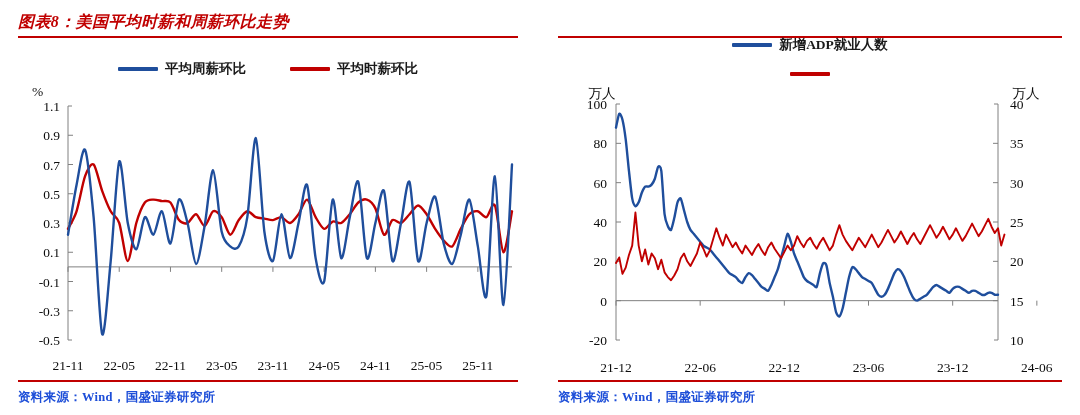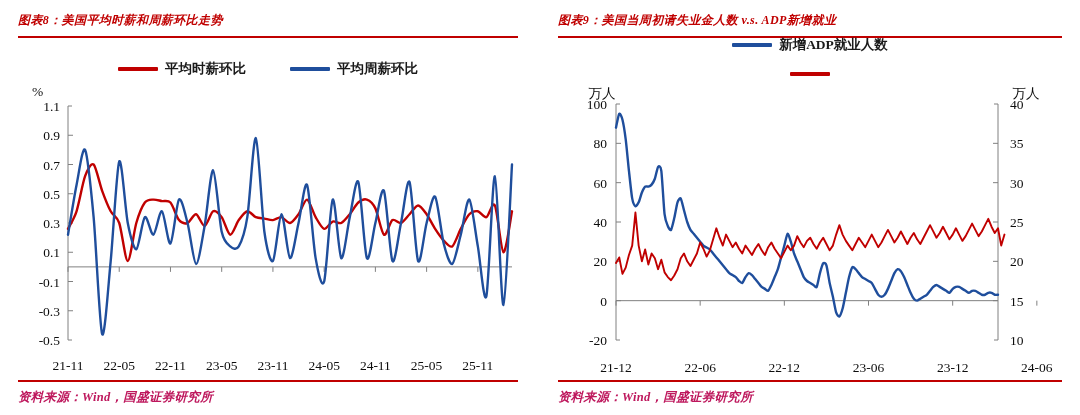--- a/index.html
+++ b/index.html
@@ -5,33 +5,33 @@
   html,body{margin:0;padding:0;background:#ffffff;}
   body{width:1080px;height:415px;font-family:"Liberation Serif",serif;overflow:hidden;}
   .page{position:relative;width:1080px;height:415px;display:flex;}
   .panel{position:relative;width:540px;height:415px;box-sizing:border-box;}
   .panel-inner{position:absolute;left:18px;right:18px;top:0;bottom:0;}
   .panel.left .panel-inner{left:18px;right:22px;}
   .panel.right .panel-inner{left:18px;right:18px;}
   .fig-title{
     position:absolute;top:12px;left:0;right:0;
     font-family:"Liberation Serif",serif;
-    font-style:italic;font-weight:bold;font-size:12px;
+    font-style:italic;font-weight:bold;font-size:16px;
     color:#C00000;letter-spacing:.4px;white-space:nowrap;
   }
   .rule-top{
     position:absolute;left:0;right:0;top:36px;height:2px;background:#C00000;
   }
   .rule-bottom{
     position:absolute;left:0;right:0;bottom:33px;height:2px;background:#C00000;
   }
   .source{
     position:absolute;left:0;bottom:9px;
     font-family:"Liberation Serif",serif;
-    font-style:italic;font-weight:bold;font-size:12.5px;color:#be185d;
+    font-weight:bold;font-size:12.5px;color:#1d4ed8;
     white-space:nowrap;letter-spacing:.3px;
   }
   .legend{
     position:absolute;left:0;right:0;display:flex;justify-content:center;
     align-items:center;gap:44px;
   }
   .legend.l1{top:60px;}
   .legend.l2{top:36px;flex-direction:column;gap:18px;align-items:center;}
   .legend-item{display:flex;align-items:center;gap:7px;white-space:nowrap;}
   .legend-swatch{display:inline-block;width:40px;height:3.5px;border-radius:1px;}
@@ -59,26 +59,26 @@
 
 <div class="page">
 
   <div class="panel left">
     <div class="panel-inner">
       <div class="fig-title">图表8：美国平均时薪和周薪环比走势</div>
       <div class="rule-top"></div>
 
       <div class="legend l1">
         <div class="legend-item">
+          <span class="legend-swatch" id="sw-1-1" style="background: rgb(31, 78, 156);"></span>
+          <span class="legend-label">平均周薪环比</span>
+        </div>
+        <div class="legend-item">
           <span class="legend-swatch" id="sw-1-0" style="background: rgb(192, 0, 0);"></span>
           <span class="legend-label">平均时薪环比</span>
-        </div>
-        <div class="legend-item">
-          <span class="legend-swatch" id="sw-1-1" style="background: rgb(31, 78, 156);"></span>
-          <span class="legend-label">平均周薪环比</span>
         </div>
       </div>
 
       <div class="chart-wrap c1">
         <svg id="svg-chart-1" viewBox="0 0 500 300" preserveAspectRatio="none">
             <text x="14" y="18" class="axistitle">%</text>
             <path d="M54,28 L50,28 L50,262 L54,262" class="axis-line"></path>
             <text x="42" y="33" text-anchor="end" class="ticklabel">1.1</text>
             <line x1="50" y1="57.25000000000003" x2="55" y2="57.25000000000003" class="tick"></line>
             <text x="42" y="62.25000000000003" text-anchor="end" class="ticklabel">0.9</text>
@@ -119,21 +119,20 @@
           </svg>
       </div>
 
       <div class="rule-bottom"></div>
       <div class="source">资料来源：Wind，国盛证券研究所</div>
     </div>
   </div>
 
   <div class="panel right">
     <div class="panel-inner">
-      <div class="fig-title">图表9：美国当周初请失业金人数 v.s. ADP新增就业</div>
       <div class="rule-top"></div>
 
       <div class="legend l2">
         <div class="legend-item">
           <span class="legend-swatch" id="sw-2-0" style="background: rgb(31, 78, 156);"></span>
           <span class="legend-label">新增ADP就业人数</span>
         </div>
         <div class="legend-item">
           <span class="legend-swatch" id="sw-2-1" style="background: rgb(192, 0, 0);"></span>
         </div>

